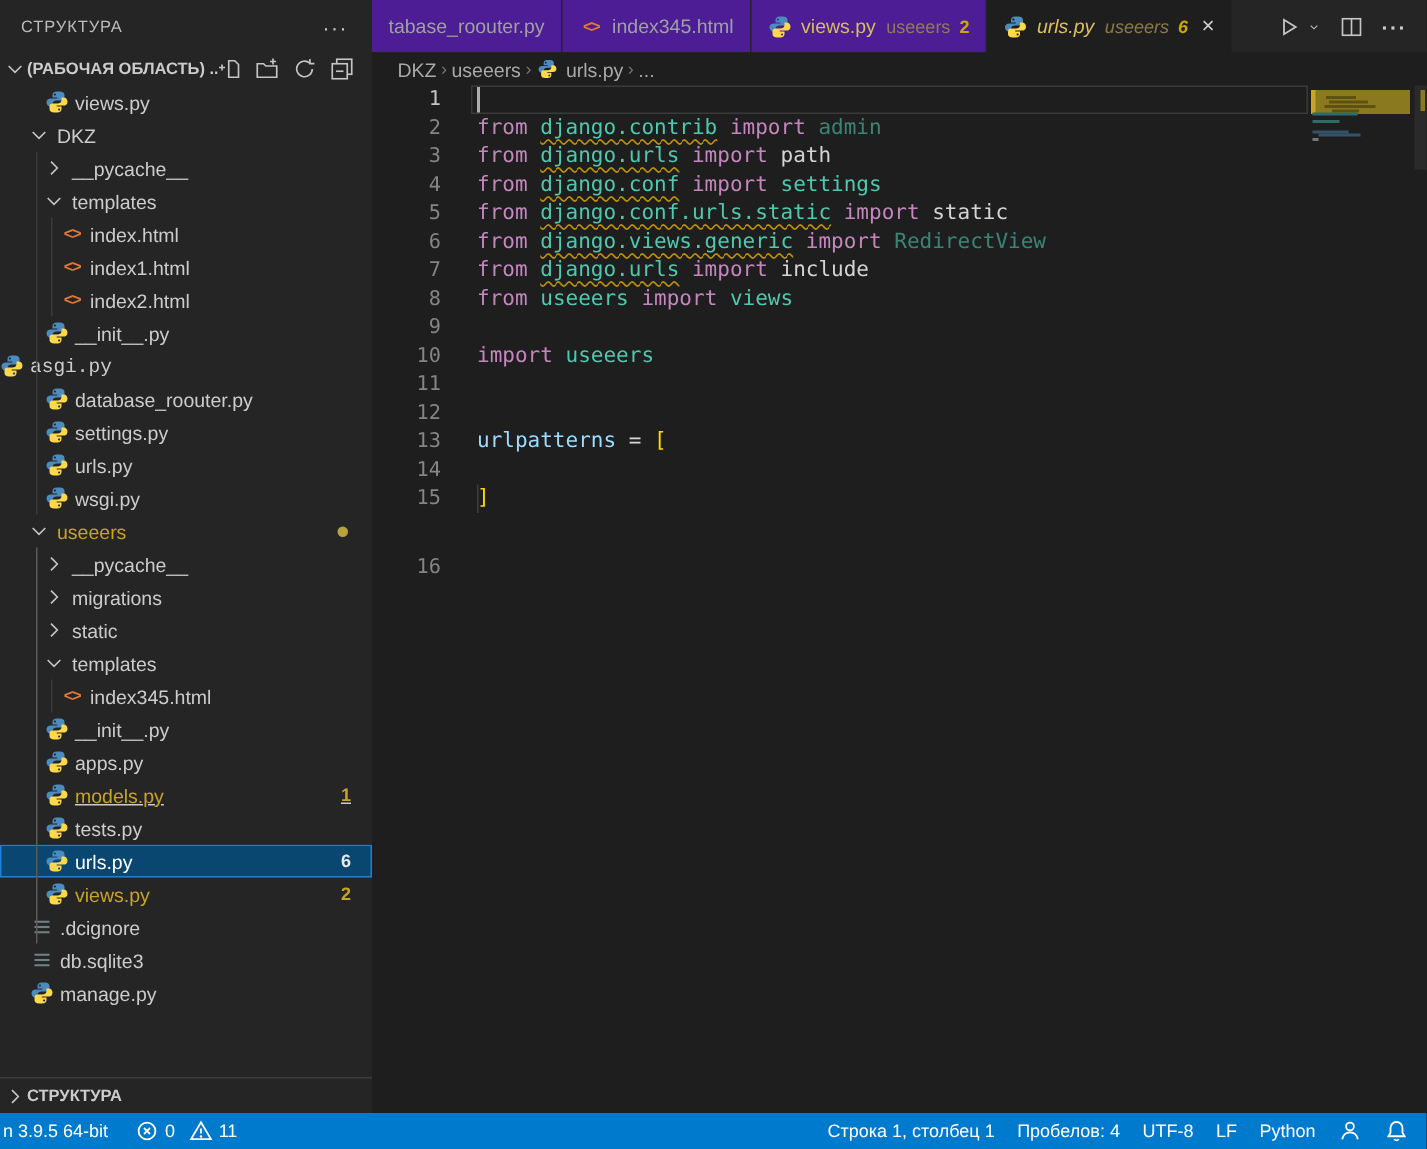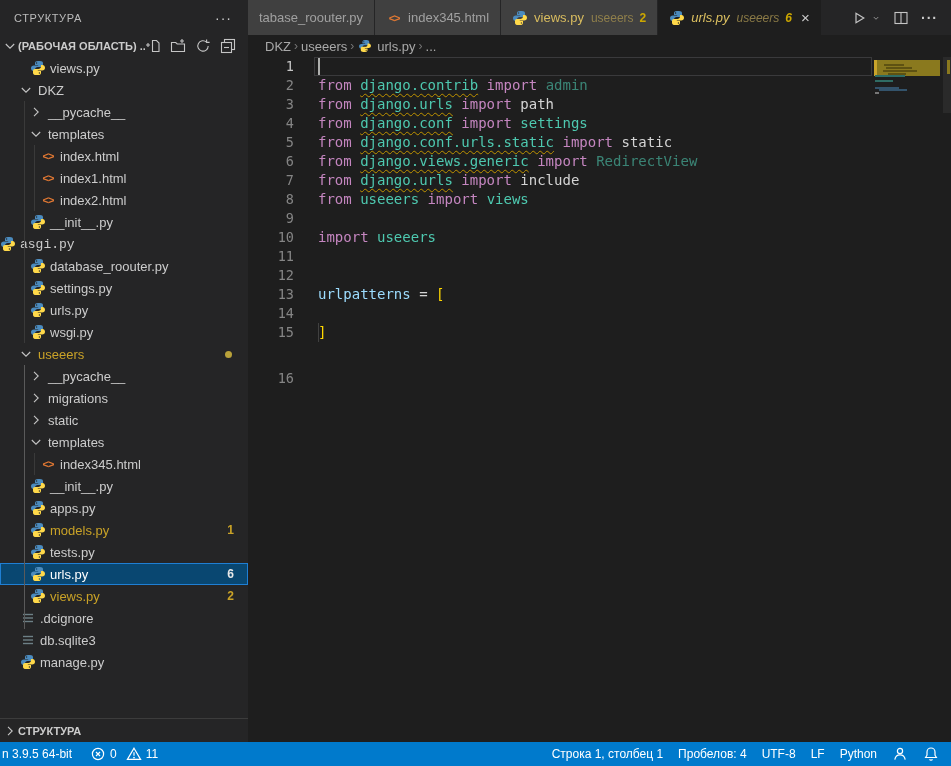--- a/index.html
+++ b/index.html
@@ -30,21 +30,21 @@
   .dot { margin-left:auto; margin-right:16px; width:7px; height:7px; border-radius:50%; background:#B9A23A; }
   .guide { position:absolute; width:1px; background:#3A3A3A; }
   .guide.active { background:#5A5A5A; }
   .html-glyph { color:#E37933; font-size:11px; font-weight:bold; letter-spacing:-1px; }
   #outline-header { position:absolute; bottom:0; left:0; right:0; height:24px; border-top:1px solid #3C3C3C;
     display:flex; align-items:center; font-weight:bold; font-size:11px; color:#CCCCCC; padding-left:2px; background:#252526; }
 
   
   #tabbar { position:absolute; left:248px; top:0; right:0; height:35px; background:#252526; display:flex; }
   #tabs { display:flex; height:35px; flex:1 1 auto; overflow:hidden; }
-  .tab { display:flex; align-items:center; padding:0 11px; background:#404040; margin-right:1px;
+  .tab { display:flex; align-items:center; padding:0 11px; background:#4c1d95; margin-right:1px;
     font-size:13px; color:#A0A0A0; cursor:pointer; flex:none; }
   .tab.active { background:#1E1E1E; }
   .tab .t-lbl { margin-left:6px; }
   .tab.noicon .t-lbl { margin-left:0; }
   .tab .t-desc { margin-left:7px; font-size:12px; opacity:.85; }
   .tab .t-badge { margin-left:6px; font-size:12px; font-weight:bold; }
   .tab.warn .t-lbl { color:#D8BC5F; }
   .tab.warn .t-desc { color:#9D8A4D; }
   .tab.warn .t-badge { color:#CCA700; }
   .tab.italic .t-lbl, .tab.italic .t-desc, .tab.italic .t-badge { font-style:italic; }
@@ -299,21 +299,21 @@
       </div>
       <div class="row" style="padding-left: 30px;">
         <span class="icon">
           <svg width="16" height="16" viewBox="0 0 16 16">
             <path fill="#4B8BBE" d="M7.9 1C5.9 1 5 1.9 5 3.3V5h3.2v.6H3.8C2.2 5.6 1 6.5 1 8.2c0 1.6 1 2.8 2.6 2.8H5V9.4C5 7.9 6.2 7 7.7 7H11c1.3 0 2-.8 2-2V3.3C13 1.9 11.9 1 9.9 1H7.9zM6.6 2.3c.4 0 .7.3.7.7s-.3.7-.7.7-.7-.3-.7-.7.3-.7.7-.7z"></path>
             <path fill="#FFD94A" d="M8.1 15c2 0 2.9-.9 2.9-2.3V11H7.8v-.6h4.4c1.6 0 2.8-.9 2.8-2.6 0-1.6-1-2.8-2.6-2.8H11v1.6C11 8.1 9.8 9 8.3 9H5c-1.3 0-2 .8-2 2v1.7C3 14.1 4.1 15 6.1 15h2zm1.3-1.3c-.4 0-.7-.3-.7-.7s.3-.7.7-.7.7.3.7.7-.3.7-.7.7z"></path>
           </svg>
         </span>
         <span class="lbl">apps.py</span>
       </div>
-      <div class="row warn" style="padding-left: 30px;">
+      <div class="row warn" style="padding-left: 30px; text-decoration: underline;">
         <span class="icon">
           <svg width="16" height="16" viewBox="0 0 16 16">
             <path fill="#4B8BBE" d="M7.9 1C5.9 1 5 1.9 5 3.3V5h3.2v.6H3.8C2.2 5.6 1 6.5 1 8.2c0 1.6 1 2.8 2.6 2.8H5V9.4C5 7.9 6.2 7 7.7 7H11c1.3 0 2-.8 2-2V3.3C13 1.9 11.9 1 9.9 1H7.9zM6.6 2.3c.4 0 .7.3.7.7s-.3.7-.7.7-.7-.3-.7-.7.3-.7.7-.7z"></path>
             <path fill="#FFD94A" d="M8.1 15c2 0 2.9-.9 2.9-2.3V11H7.8v-.6h4.4c1.6 0 2.8-.9 2.8-2.6 0-1.6-1-2.8-2.6-2.8H11v1.6C11 8.1 9.8 9 8.3 9H5c-1.3 0-2 .8-2 2v1.7C3 14.1 4.1 15 6.1 15h2zm1.3-1.3c-.4 0-.7-.3-.7-.7s.3-.7.7-.7.7.3.7.7-.3.7-.7.7z"></path>
           </svg>
         </span>
         <span class="lbl">models.py</span>
         <span class="badge">1</span>
       </div>
       <div class="row" style="padding-left: 30px;">

